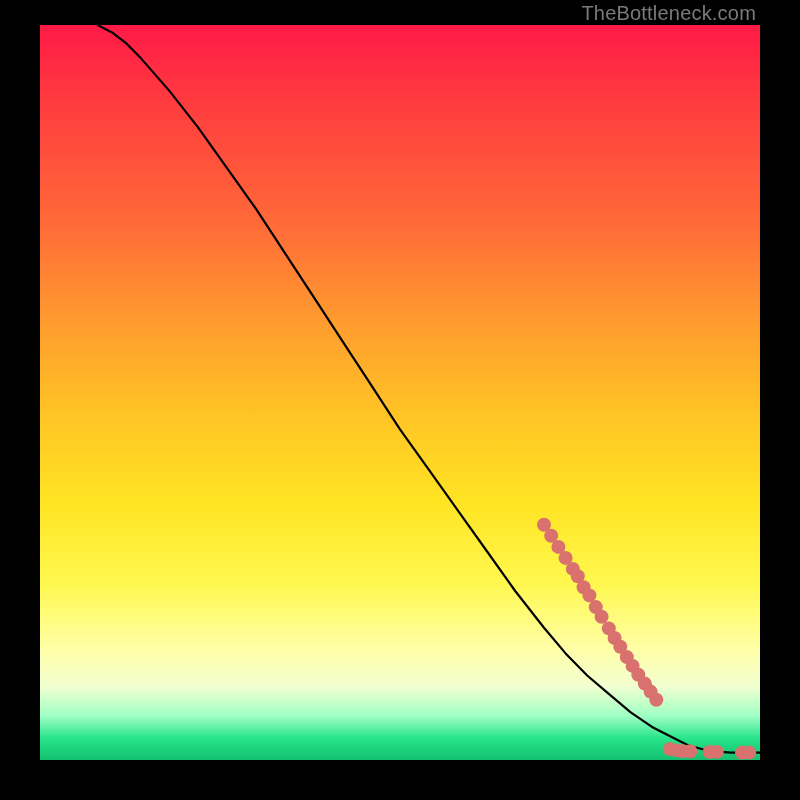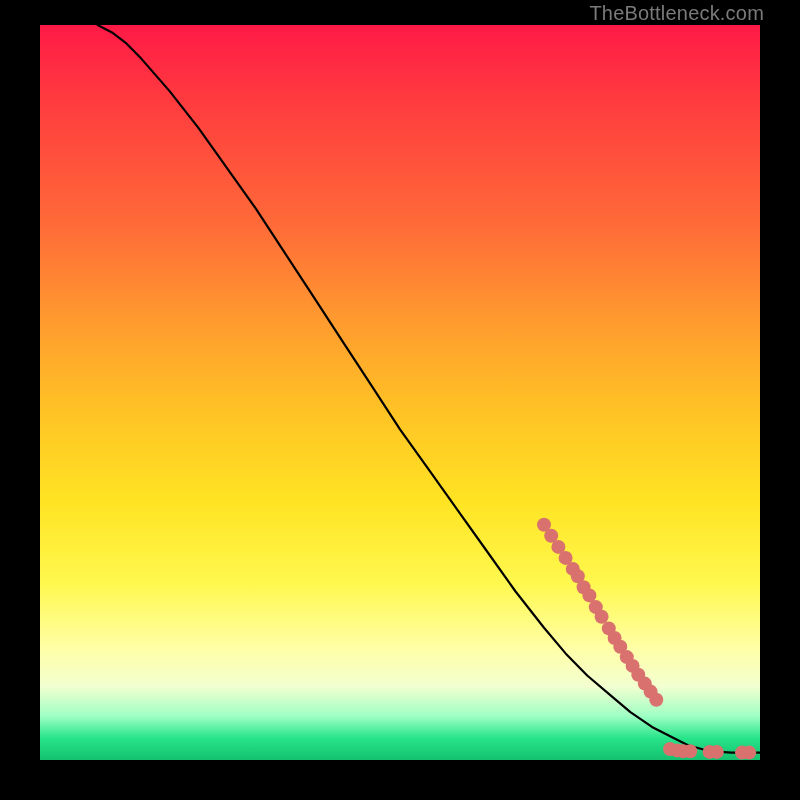--- a/index.html
+++ b/index.html
@@ -44,21 +44,21 @@
     position: absolute;
     left: 0;
     top: 0;
     width: 720px;
     height: 735px;
     overflow: visible;
   }
   .watermark {
     position: absolute;
     top: 2px;
-    right: 36px;
+    right: 44px;
     color: #7a7a7a;
     font-size: 20px;
     font-weight: 500;
     letter-spacing: 0.2px;
     user-select: none;
   }
 </style>
 </head>
 <body>
 

